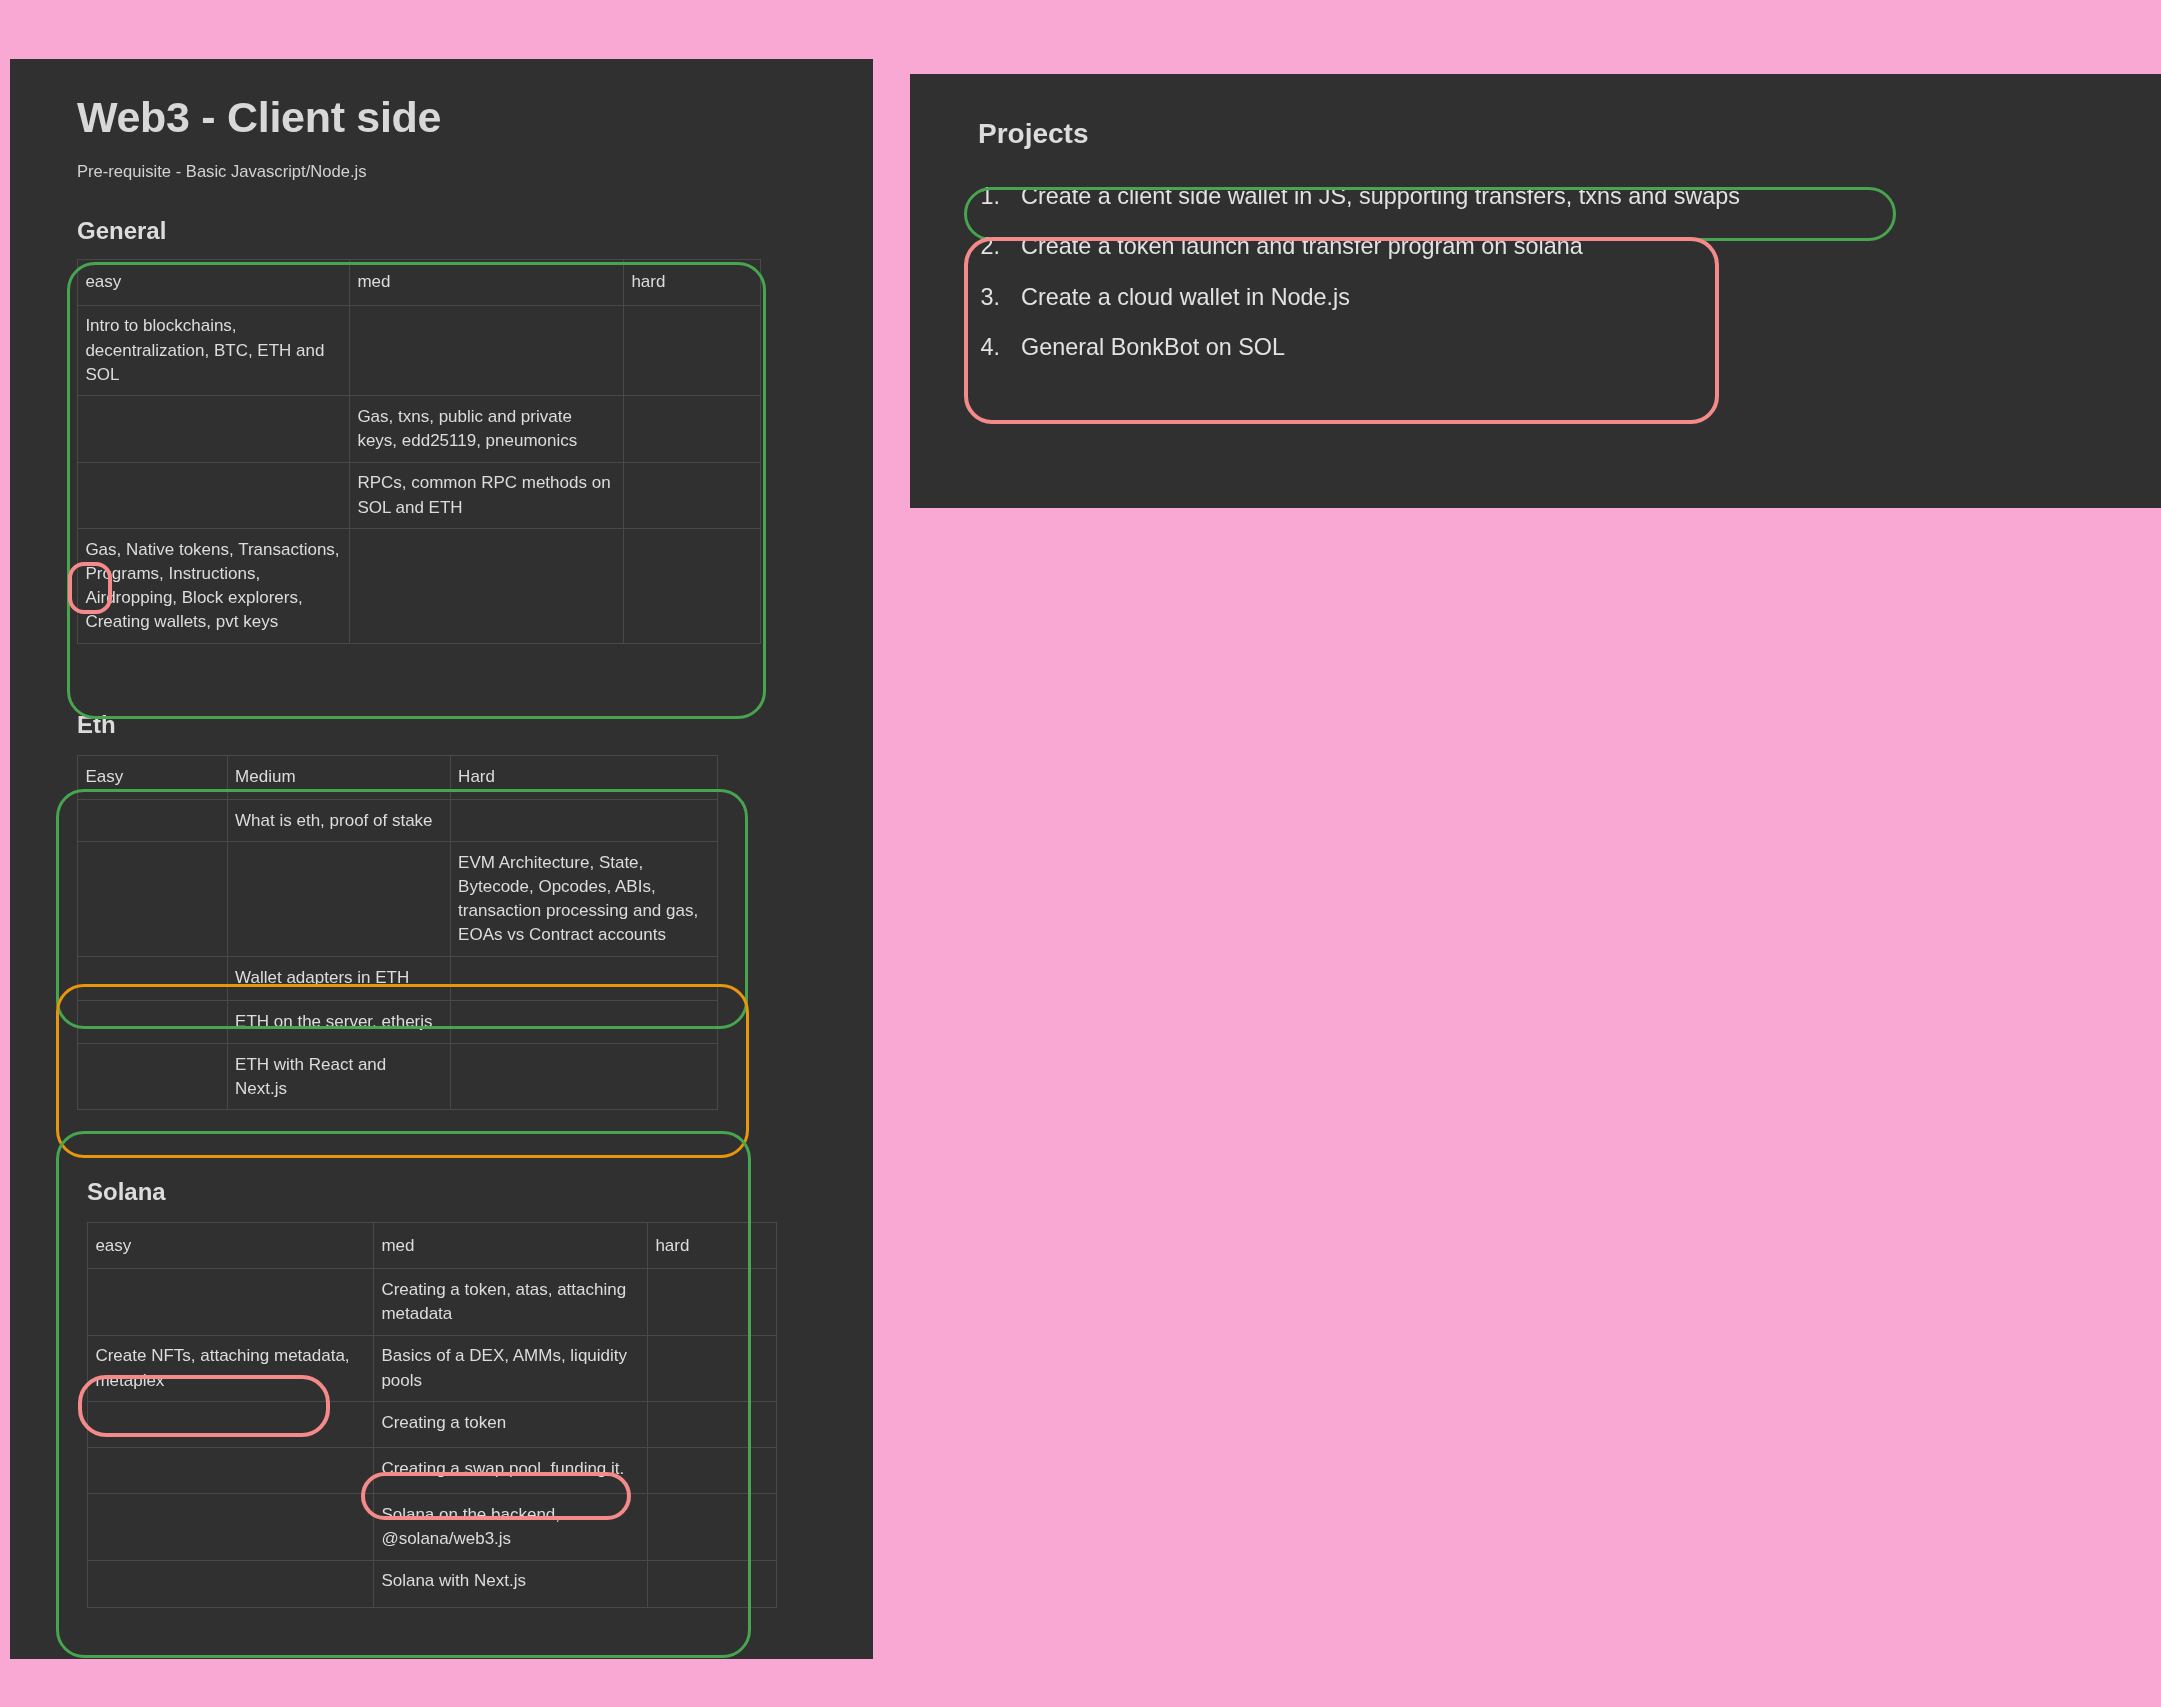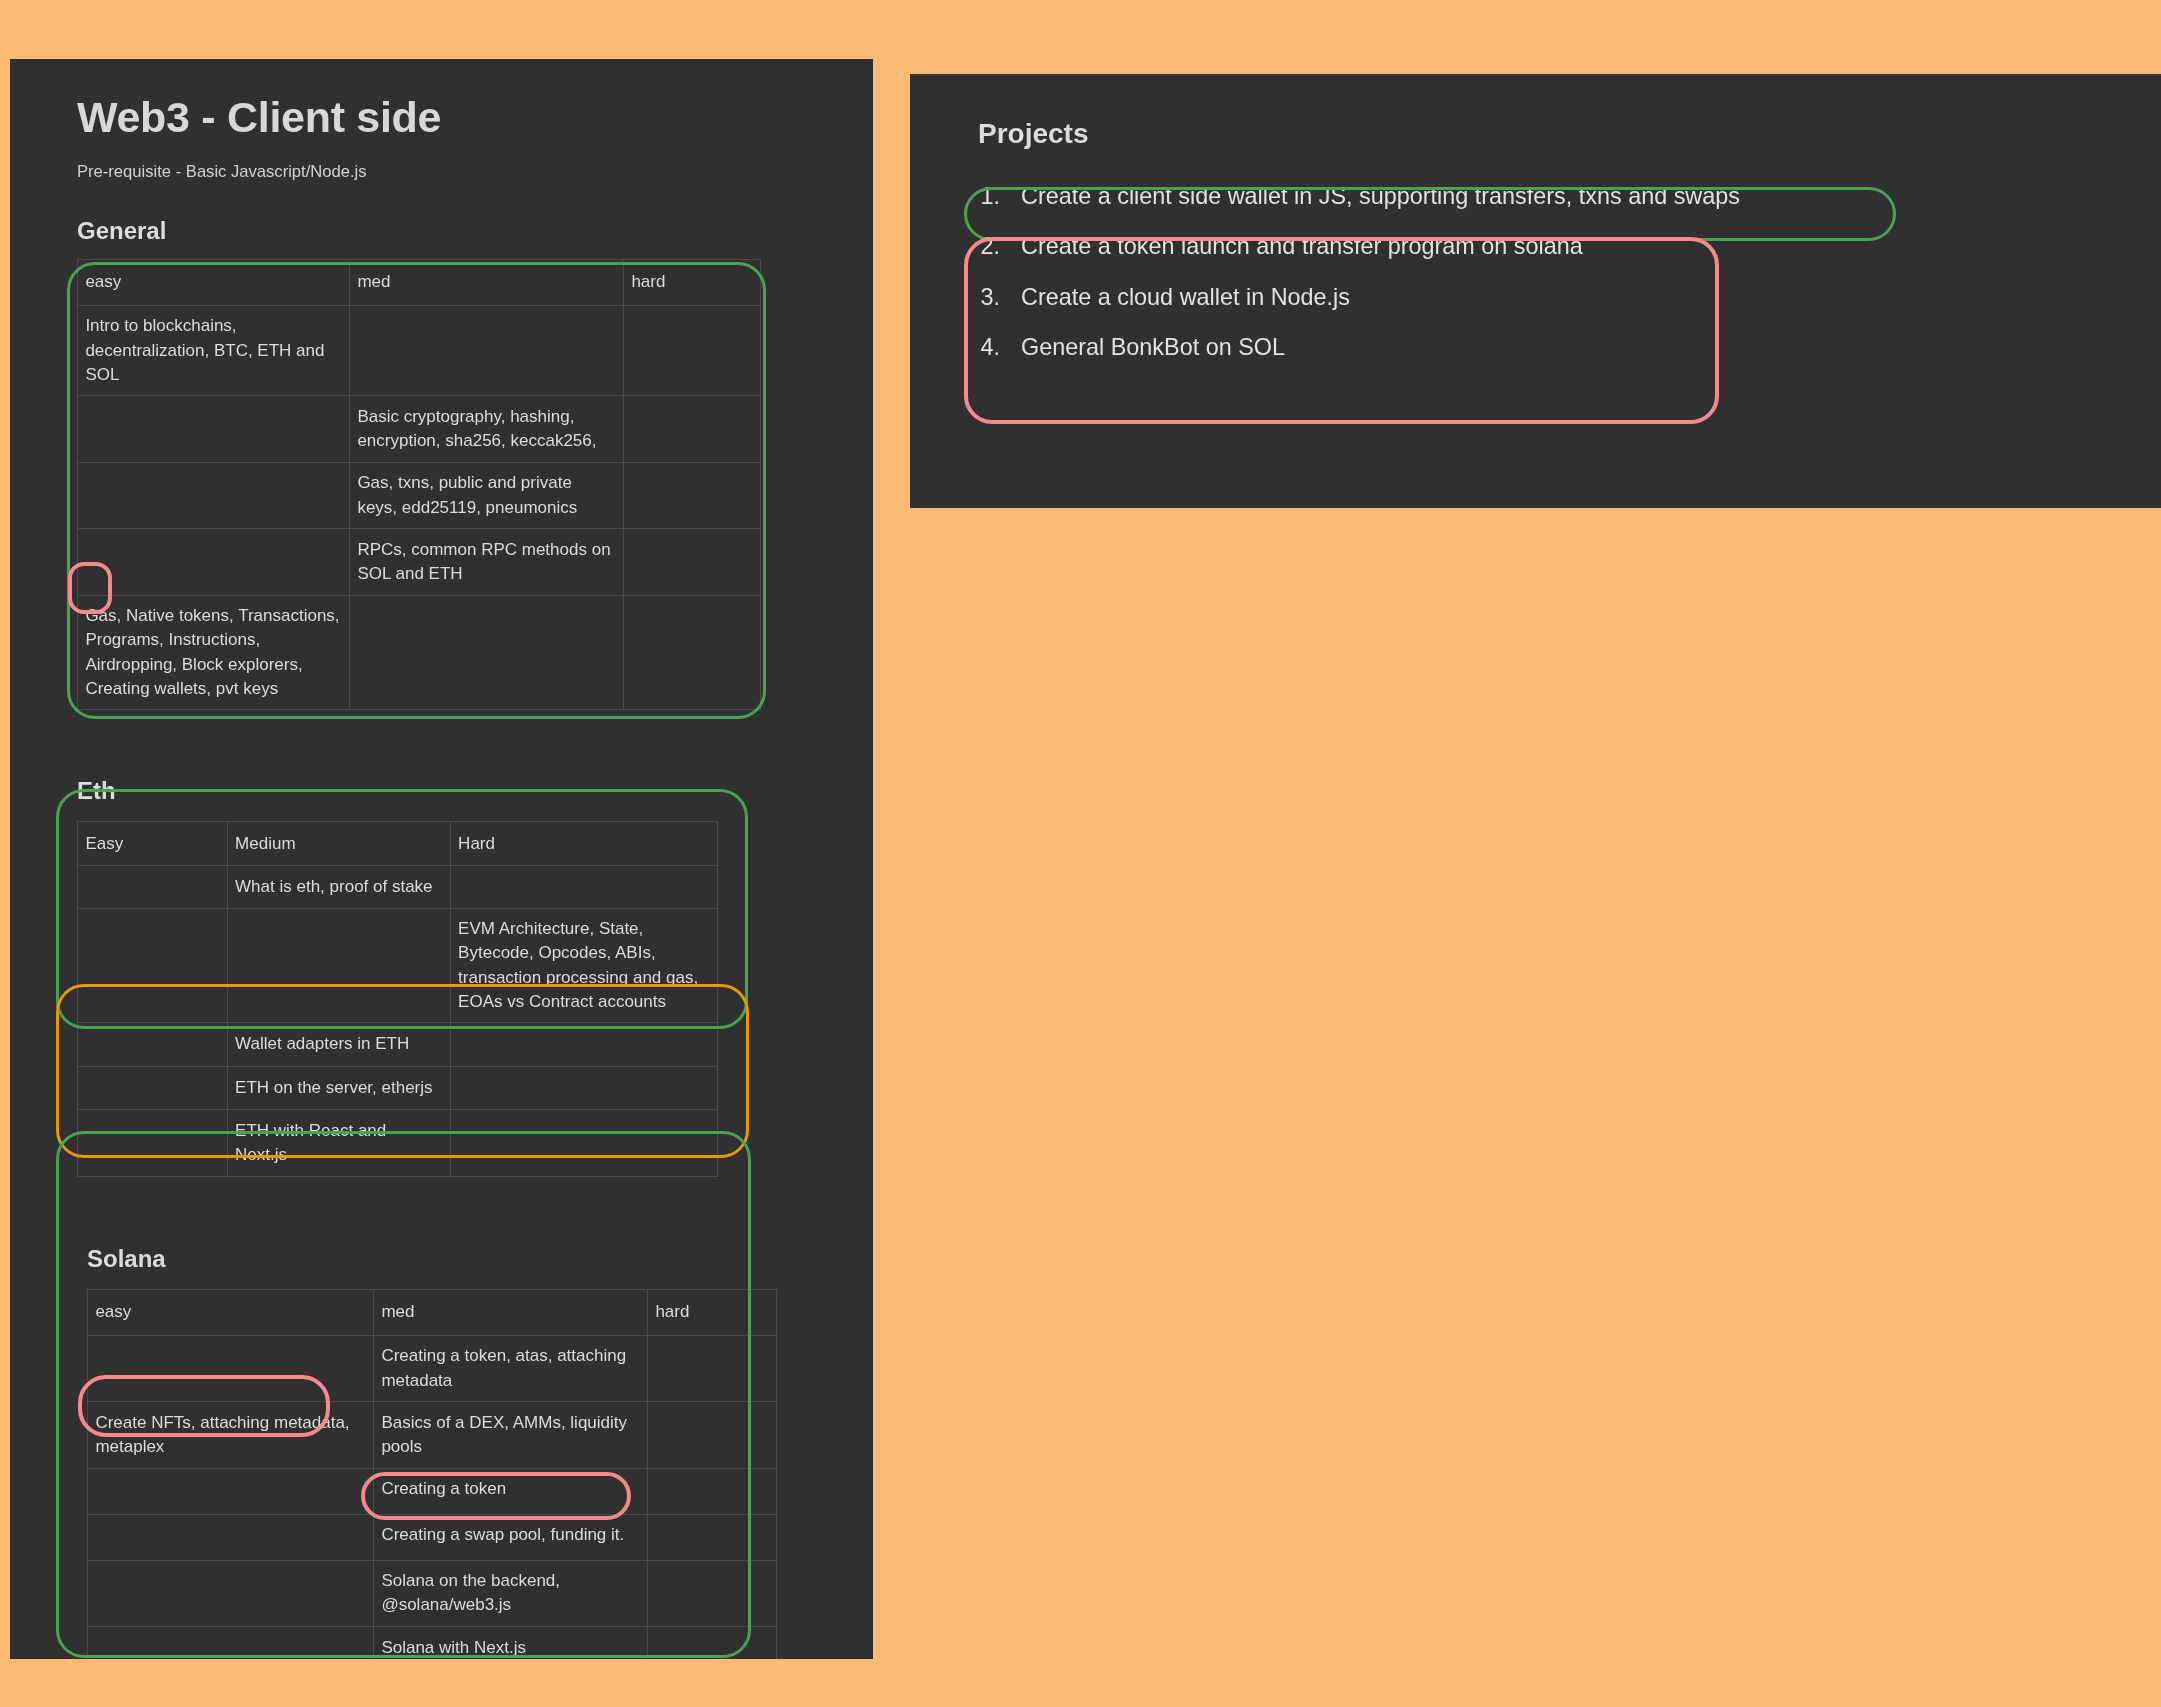--- a/index.html
+++ b/index.html
@@ -3,21 +3,21 @@
 <meta charset="utf-8">
 <style>
   * { box-sizing: border-box; margin: 0; padding: 0; }
   html, body {
     width: 2161px;
     height: 1708px;
     background: #101010;
     font-family: "Liberation Sans", sans-serif;
     overflow: hidden;
   }
-  #root { position: relative; width: 2161px; height: 1708px; background: #fdba74; }
+  #root { position: relative; width: 2161px; height: 1708px; background: #f9a8d4; }
 
   
   .panel {
     position: absolute;
     background: #303030;
     overflow: hidden;
   }
   #left-panel  { left: 10px;   top: 59px;  width: 863px; height: 1600px; }
   #right-panel { left: 910px; top: 74px; width: 1252px; height: 434px; }
 
@@ -172,25 +172,20 @@
           <tr class="r-head">
             <td class="head">easy</td>
             <td class="head">med</td>
             <td class="head">hard</td>
           </tr>
           <tr class="r1">
             <td>Intro to blockchains, decentralization, BTC, ETH and SOL</td>
             <td></td>
             <td></td>
           </tr>
-          <tr class="r2">
-            <td></td>
-            <td>Basic cryptography, hashing, encryption, sha256, keccak256,</td>
-            <td></td>
-          </tr>
           <tr class="r3">
             <td></td>
             <td>Gas, txns, public and private keys, edd25119, pneumonics</td>
             <td></td>
           </tr>
           <tr class="r4">
             <td></td>
             <td>RPCs, common RPC methods on SOL and ETH</td>
             <td></td>
           </tr>

